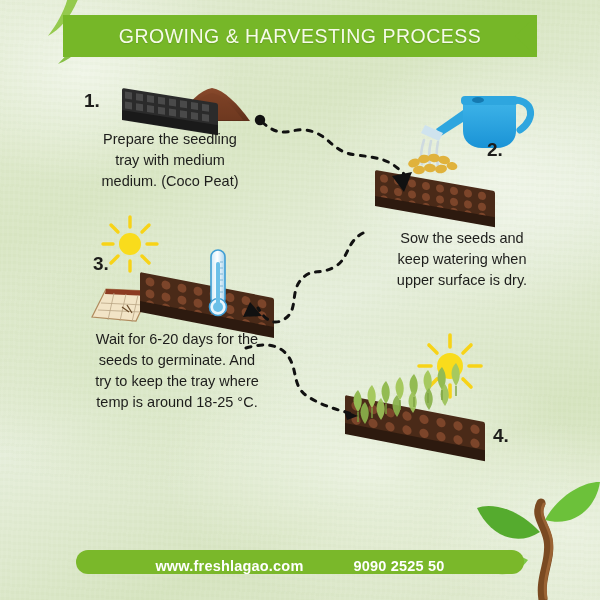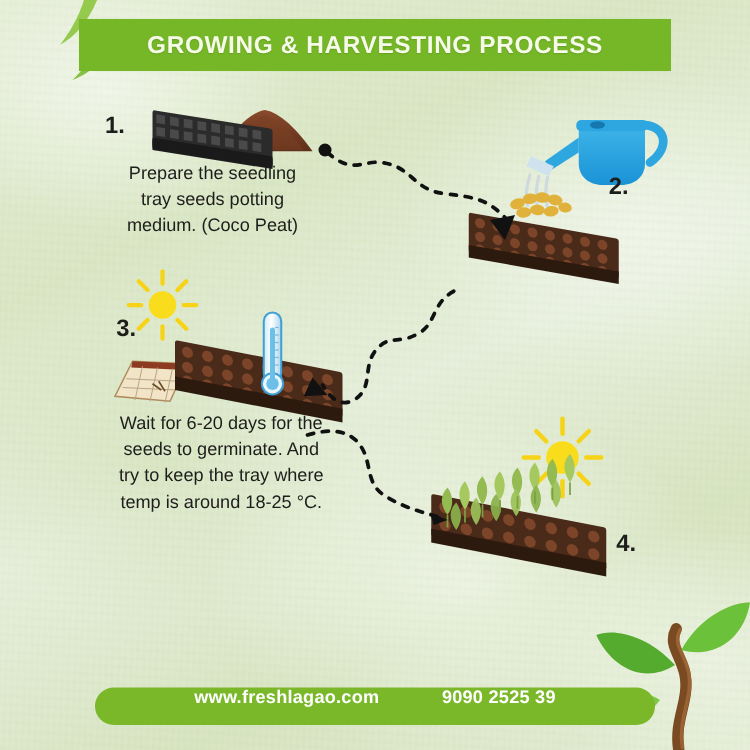--- a/index.html
+++ b/index.html
@@ -33,21 +33,21 @@
   }
   #ribbon .band{
     position:absolute;inset:0;background:#76b728;
     clip-path:polygon(0 0,100% 0,100% 100%,0 100%,4.6% 50%);
   }
   #ribbon .band.right{
     clip-path:polygon(0 0,100% 0,95.4% 50%,100% 100%,0 100%);
   }
   #ribbon .title{
     position:absolute;inset:0;display:flex;align-items:center;justify-content:center;
-    color:#f6fbe9;font-size:19.5px;font-weight:bold;letter-spacing:.5px;
+    color:#f6fbe9;font-size:19.5px;font-weight:normal;letter-spacing:.5px;
     text-shadow:0 1px 1px rgba(60,90,20,.25);white-space:nowrap;
   }
 
   
   .stepnum{
     position:absolute;color:#1d1d1b;font-size:19px;font-weight:bold;
   }
   #num1{left:84px;top:90px;}
   #num2{left:487px;top:139px;}
   #num3{left:93px;top:253px;}
@@ -58,23 +58,23 @@
     position:absolute;color:#1d1d1b;font-size:14.5px;line-height:21px;
     text-align:center;white-space:pre-line;
   }
   #cap1{left:70px;top:129px;width:200px;}
   #cap2{left:358px;top:228px;width:208px;}
   #cap3{left:62px;top:329px;width:230px;}
   #cap4{left:243px;top:456px;width:286px;}
 
   
   #footer{
-    position:absolute;left:76px;top:550px;width:448px;height:30px;
+    position:absolute;left:76px;top:550px;width:448px;height:24px;
     background:#7ab82a;border-radius:17px;
-    display:flex;align-items:flex-start;justify-content:center;gap:50px;
+    display:flex;align-items:flex-end;justify-content:center;gap:50px;
   }
   #footer span{color:#ffffff;font-size:14.5px;font-weight:bold;letter-spacing:.2px;}
 </style>
 </head>
 <body>
 
 <div id="poster">
   <div id="grain"></div>
 
   <svg class="svg-layer" viewBox="0 0 600 600">
@@ -364,32 +364,35 @@
     <path d="M250 302 L262 316 L243 317 Z" fill="#111"></path>
     <path d="M358 416 L344 410 L347 420 Z" fill="#111"></path>
   </svg>
 
   <div class="stepnum" id="num1">1.</div>
   <div class="stepnum" id="num2">2.</div>
   <div class="stepnum" id="num3">3.</div>
   <div class="stepnum" id="num4">4.</div>
 
   <div class="caption" id="cap1">Prepare the seedling
-tray seeds potting
+tray with medium
 medium. (Coco Peat)</div>
+  <div class="caption" id="cap2">Sow the seeds and
+keep watering when
+upper surface is dry.</div>
   <div class="caption" id="cap3">Wait for 6-20 days for the
 seeds to germinate. And
 try to keep the tray where
 temp is around 18-25 °C.</div>
 
   <svg class="svg-layer" viewBox="0 0 600 600">
     <path d="M543 600 C539 576, 552 560, 548 540 C545 524, 534 516, 541 503" fill="none" stroke="#7a4a22" stroke-width="9" stroke-linecap="round"></path>
     <path d="M546 598 C542 574, 555 558, 551 538 C548 523, 538 516, 544 504" fill="none" stroke="#9a6334" stroke-width="3" stroke-linecap="round"></path>
     <path d="M545 520 C560 492, 588 481, 600 482 C596 508, 574 528, 545 520 Z" fill="#6cc13a"></path>
     <path d="M540 532 C516 506, 489 503, 477 508 C489 534, 515 548, 540 532 Z" fill="#55ab2e"></path>
     <path d="M528 560 C508 548, 486 552, 477 560 C489 578, 513 580, 528 560 Z" fill="#7ec845"></path>
   </svg>
 
   <div id="footer">
     <span>www.freshlagao.com</span>
-    <span>9090 2525 39</span>
+    <span>9090 2525 50</span>
   </div>
 </div>
 
 </body></html>

